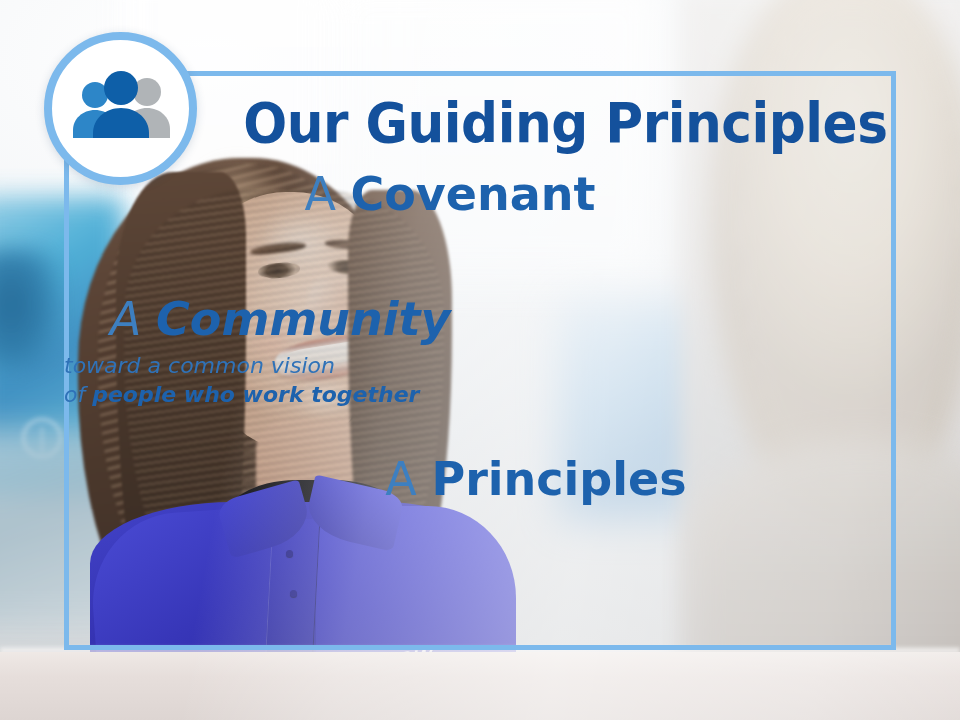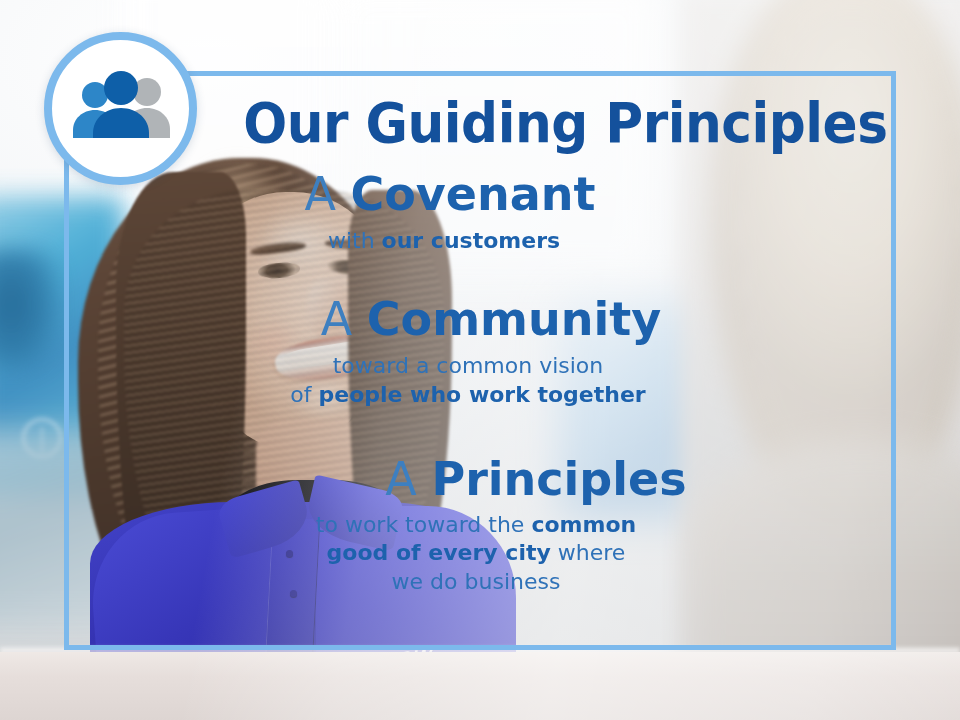--- a/index.html
+++ b/index.html
@@ -389,21 +389,21 @@
     font-size:22px;
     line-height:1.32;
     color:#2f72b8;
     font-weight:400;
     margin-top:7px;
   }
   .p-sub b{ font-weight:700; color:#1d62ad; }
 
   
   #principle-covenant  { left:0; top:100px; text-align:center; padding-right:72px; }
-  #principle-community { left:0; top:225px; text-align:center; padding-right:24px; }
+  #principle-community { left:0; top:225px; padding-right:24px;font-style:italic; }
   #principle-commitment{ left:0; top:385px; text-align:center; padding-right:8px;  }
 
   #principle-community .p-head { padding-left:46px; }
   #principle-commitment .p-head{ padding-left:120px; }
   #principle-covenant  .p-head { padding-left:12px; }
 
   #principle-commitment .p-sub{ line-height:1.30; }
 </style>
 </head>
 <body>
@@ -485,25 +485,20 @@
   <div class="frame"></div>
 
   <div class="content">
 
     <div class="title">Our Guiding Principles</div>
 
     <div class="principle" id="principle-covenant">
       <div class="p-head">
         <span class="art">A</span>
         <span class="word">Covenant</span>
-      </div>
-      <div class="p-sub">
-        <div>
-          <span>with </span><b>our customers</b>
-        </div>
       </div>
     </div>
 
     <div class="principle" id="principle-community">
       <div class="p-head">
         <span class="art">A</span>
         <span class="word">Community</span>
       </div>
       <div class="p-sub">
         <div>
@@ -513,31 +508,20 @@
           <span>of </span><b>people who work together</b>
         </div>
       </div>
     </div>
 
     <div class="principle" id="principle-commitment">
       <div class="p-head">
         <span class="art">A</span>
         <span class="word">Principles</span>
       </div>
-      <div class="p-sub">
-        <div>
-          <span>to work toward the </span><b>common</b>
-        </div>
-        <div>
-          <b>good of every city</b><span> where</span>
-        </div>
-        <div>
-          <span>we do business</span>
-        </div>
-      </div>
     </div>
 
   </div>
 
   <div class="badge">
     <span>
       <svg width="104" height="78" viewBox="0 0 104 78" aria-hidden="true">
 
         <g>
           <circle cx="78" cy="22" r="14" fill="#b0b4b7"></circle>

